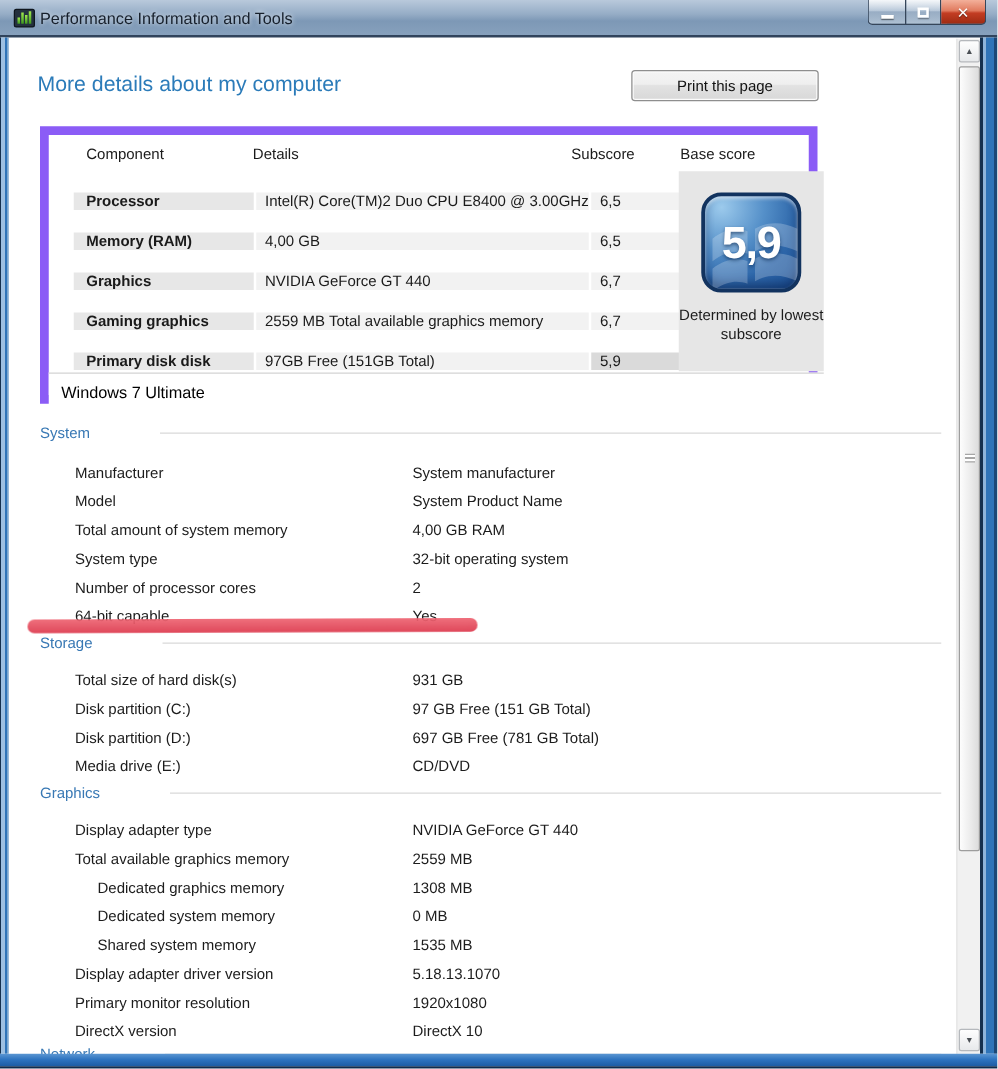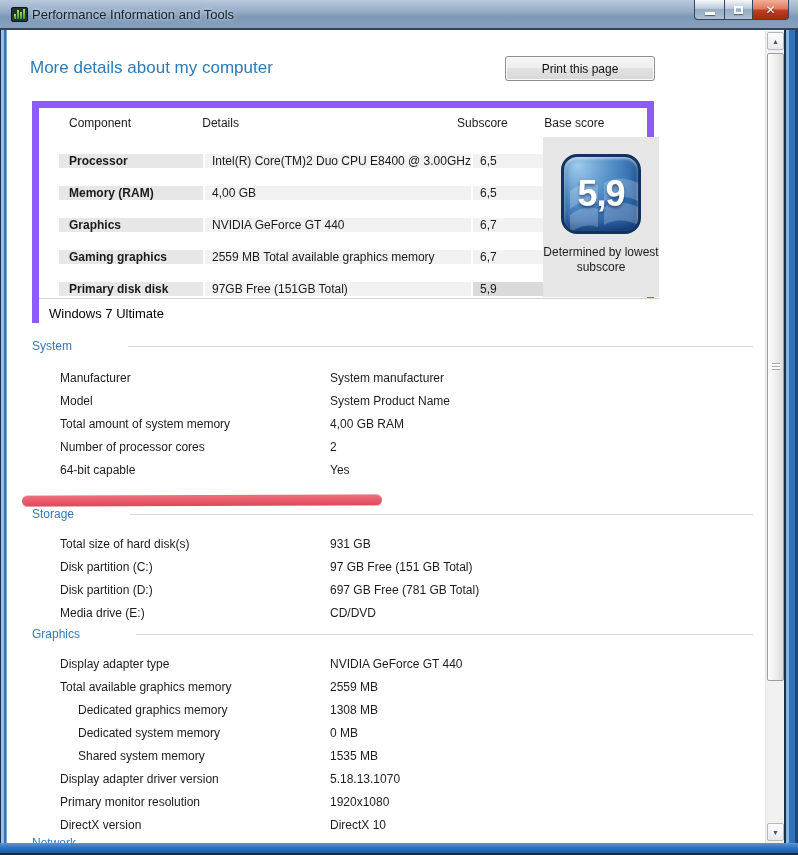--- a/index.html
+++ b/index.html
@@ -195,20 +195,24 @@
       </div>
     <div class="drow">
         <span class="lbl">Model</span>
         <span class="val">System Product Name</span>
       </div>
     <div class="drow">
         <span class="lbl">Total amount of system memory</span>
         <span class="val">4,00 GB RAM</span>
       </div>
     <div class="drow">
+        <span class="lbl">System type</span>
+        <span class="val">32-bit operating system</span>
+      </div>
+    <div class="drow">
         <span class="lbl">Number of processor cores</span>
         <span class="val">2</span>
       </div>
     <div class="drow">
         <span class="lbl">64-bit capable</span>
         <span class="val">Yes</span>
       </div>
   </div>
 
   <div class="red-marker"></div>

